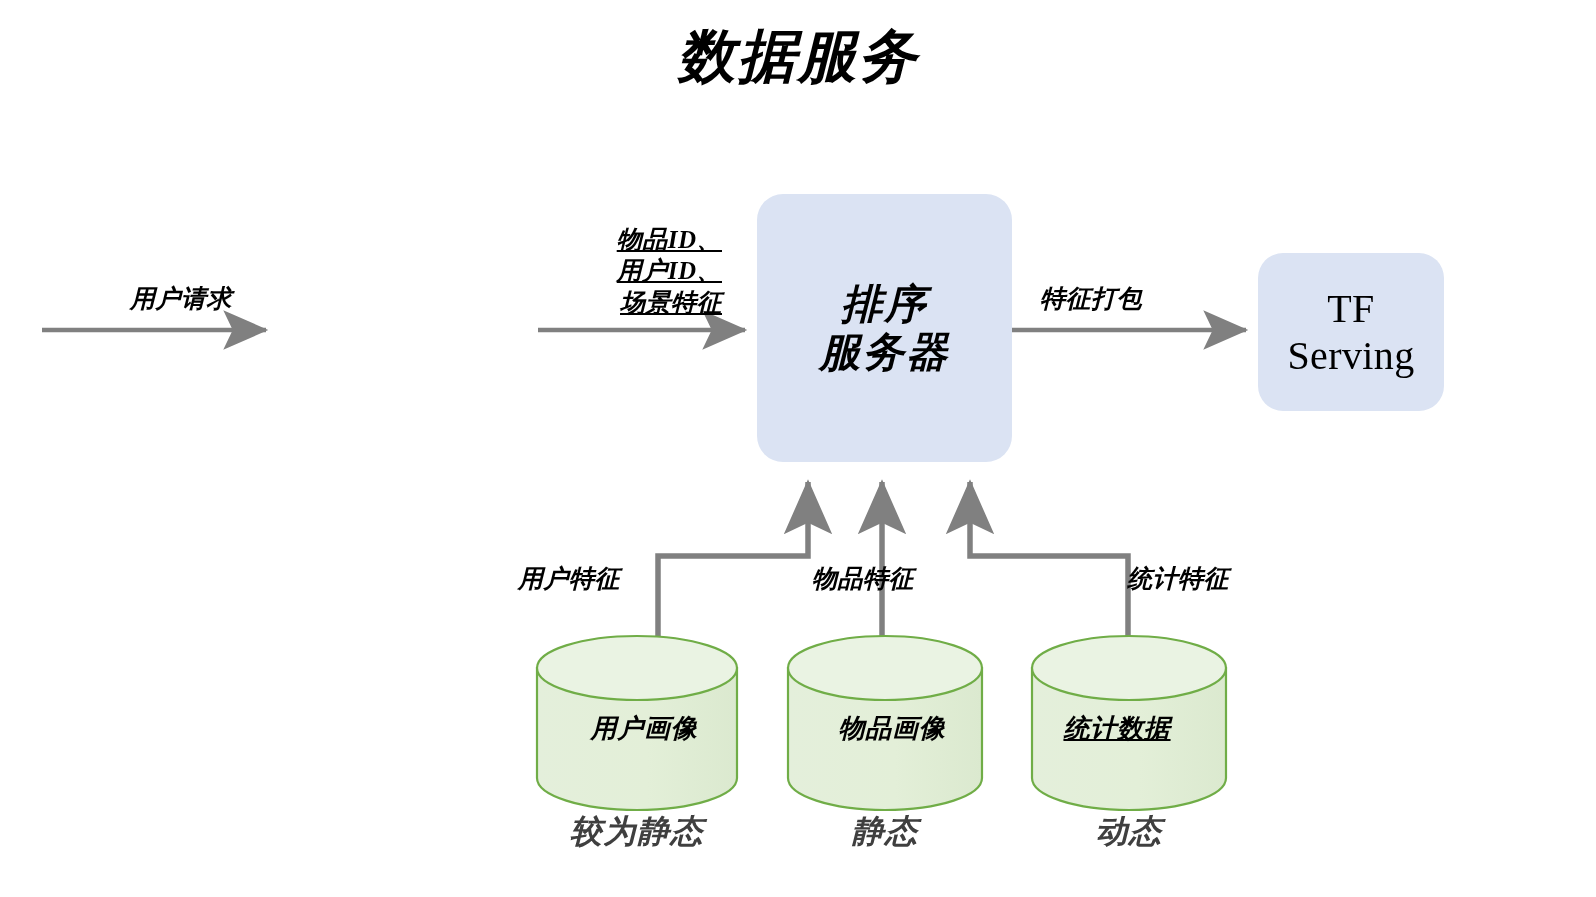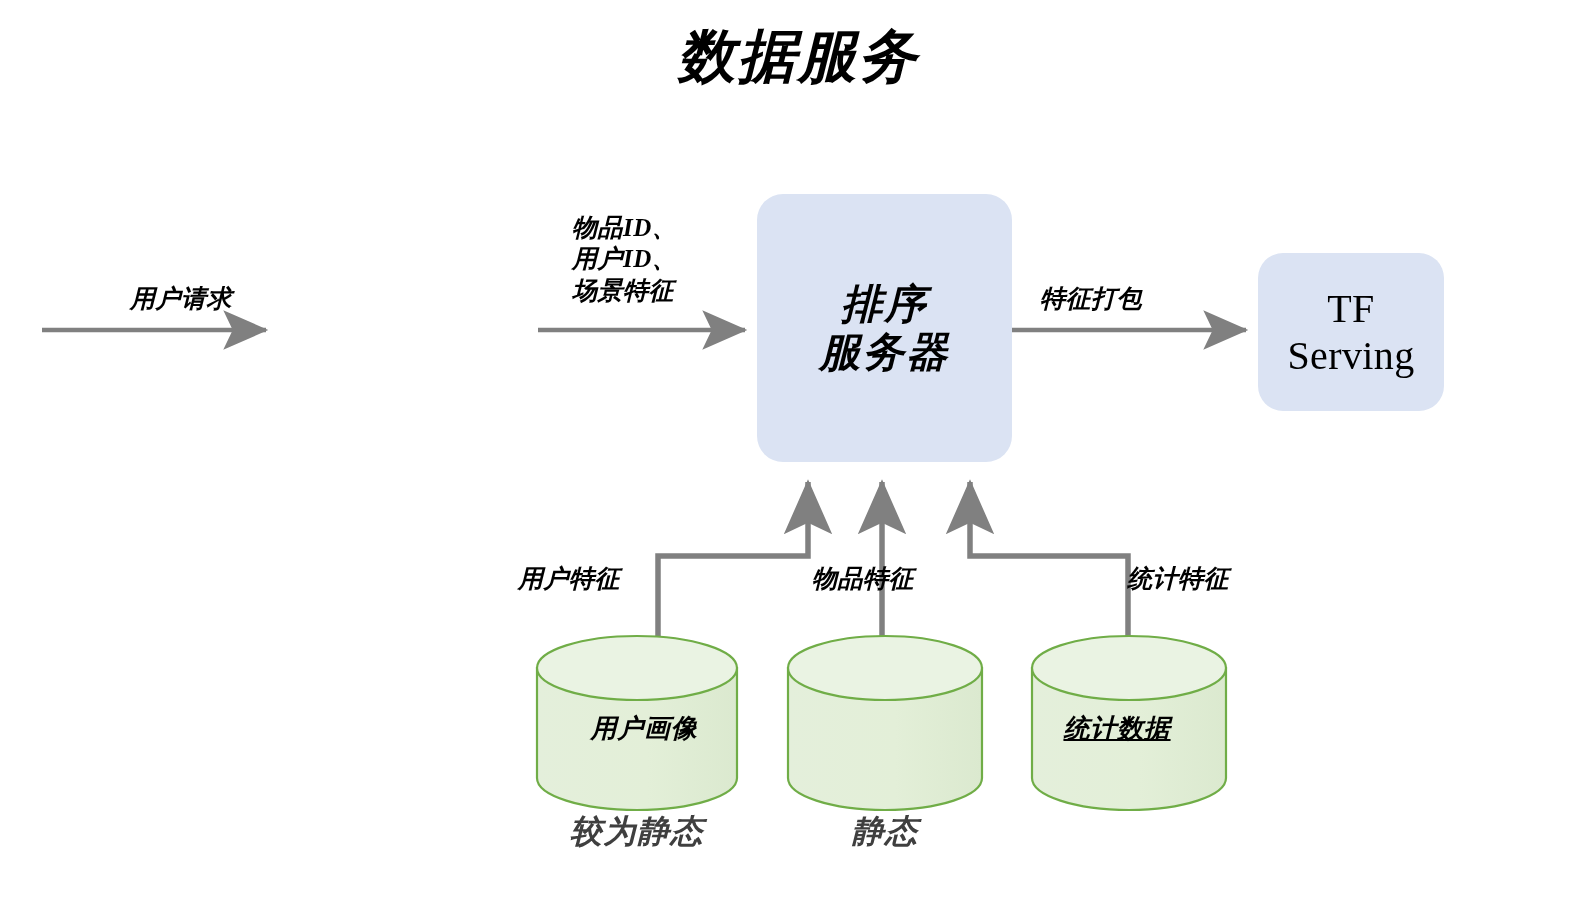--- a/index.html
+++ b/index.html
@@ -173,31 +173,33 @@
 服务器</span>
   </div>
 
   <div class="node box" id="tf-serving" style="left:1258px; top:253px; width:186px; height:158px; border-radius:25px;">
     <span class="box-label" id="tf-serving-label">TF
 Serving</span>
   </div>
 
   <div class="edge-label" style="left:96px; top:283px; width:170px; text-align:center;">用户请求</div>
 
-  <div class="edge-label" style="left:572px; top:212px; width:150px; text-align:left;">物品ID、
+  <div class="edge-label" style="left:572px; top:224px; width:150px; text-align:right;text-decoration:underline;">物品ID、
 用户ID、
 场景特征</div>
 
   <div class="edge-label" style="left:1016px; top:283px; width:150px; text-align:center;">特征打包</div>
 
   <div class="edge-label" style="left:518px; top:563px; width:130px; text-align:left;">用户特征</div>
 
   <div class="edge-label" style="left:812px; top:563px; width:130px; text-align:left;">物品特征</div>
 
   <div class="edge-label" style="left:1127px; top:563px; width:130px; text-align:left;">统计特征</div>
 
   <div class="cyl-label" style="left:537px; top:711px; width:200px;">用户画像</div>
+  <div class="cyl-label" style="left:788px; top:711px; width:194px;">物品画像</div>
   <div class="cyl-label" style="left:1032px; top:711px; width:156px;text-decoration:underline;">统计数据</div>
 
   <div class="cyl-caption" style="left:517px; top:810px; width:240px;">较为静态</div>
   <div class="cyl-caption" style="left:768px; top:810px; width:234px;">静态</div>
+  <div class="cyl-caption" style="left:1012px; top:810px; width:234px;">动态</div>
 
 </div>
 
 </body></html>

